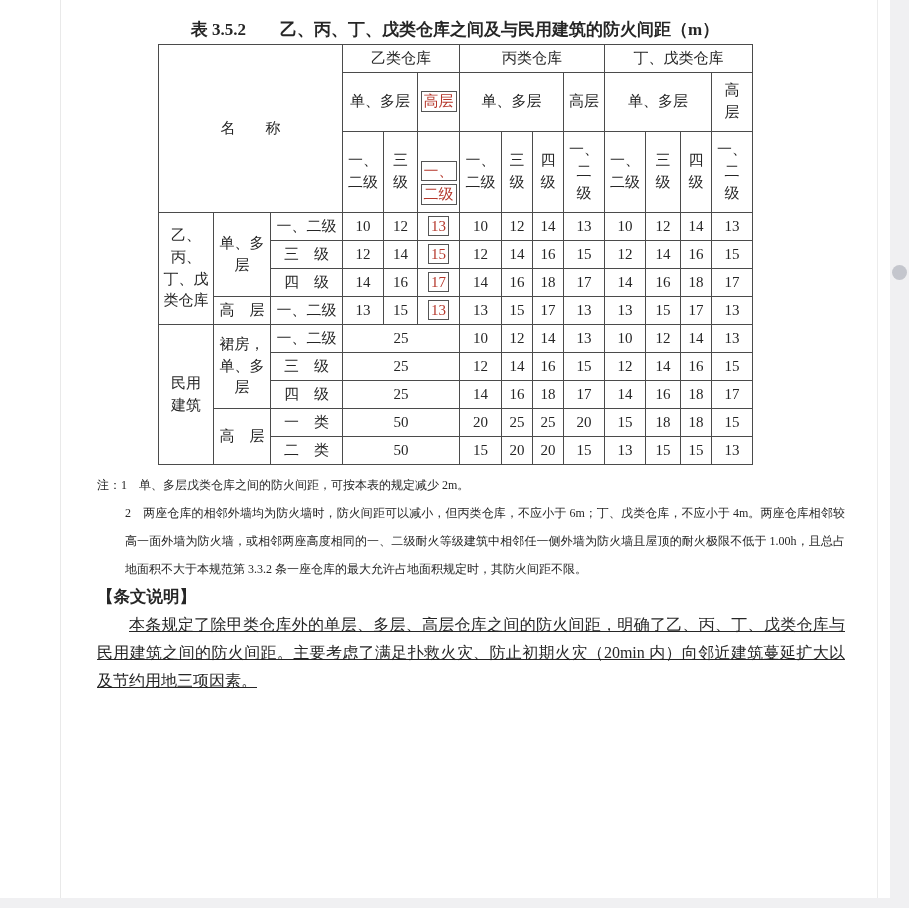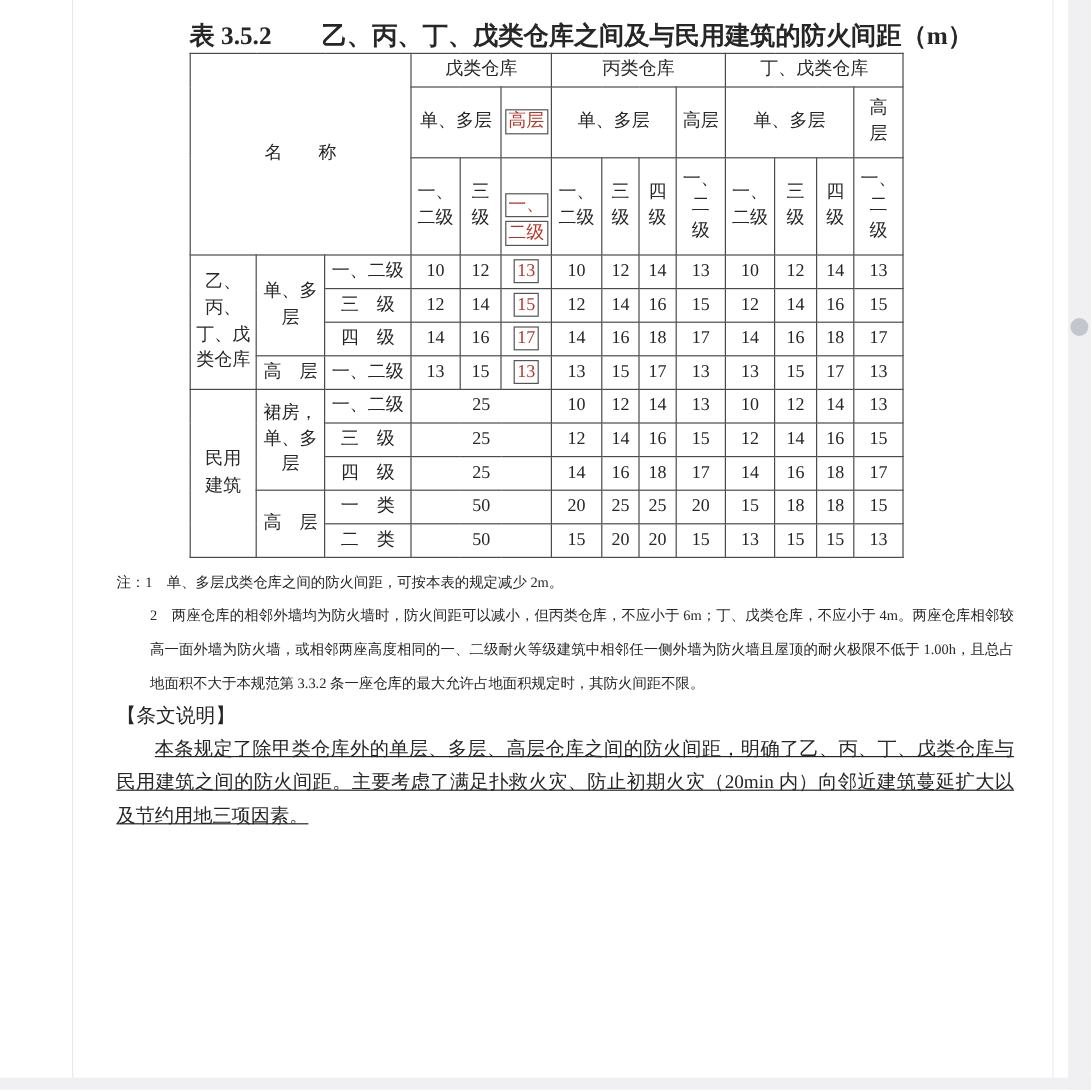--- a/index.html
+++ b/index.html
@@ -9,22 +9,22 @@
     font-family:"Liberation Serif","DejaVu Serif",serif;
   }
   .page-edge-left{position:absolute;left:60px;top:0;bottom:0;width:1px;background:#e9e9e9;}
   .page-edge-right{position:absolute;left:877px;top:0;bottom:0;width:1px;background:#ececec;}
   .right-strip{position:absolute;left:890px;top:0;width:19px;height:908px;background:#f0f0f2;}
   .bottom-strip{position:absolute;left:0;top:898px;width:909px;height:10px;background:#f0f0f2;}
   .scroll-dot{position:absolute;left:892px;top:265px;width:15px;height:15px;border-radius:50%;background:#c4c6cd;}
 
   .content{position:absolute;left:97px;top:0;width:748px;}
 
-  .tbl-title{margin:20px 0 0 61px;width:594px;text-align:left;
-    font-weight:bold;font-size:21px;line-height:20px;white-space:nowrap;}
+  .tbl-title{margin:20px 0 0 61px;width:594px;text-align:center;
+    font-weight:bold;font-size:17px;line-height:20px;white-space:nowrap;}
 
   table.fire{border-collapse:collapse;table-layout:fixed;width:594px;
     margin:4px 0 0 61px;font-size:15px;}
   table.fire td{border:1px solid #4b4b4b;text-align:center;vertical-align:middle;
     padding:0 1px;white-space:pre-line;line-height:1.45;}
   tr.h1 td{height:27px;}
   tr.h2 td{height:58px;}
   tr.h3 td{height:80px;}
   tr.dr td{height:27px;}
 
@@ -32,21 +32,21 @@
     padding:0 2px;line-height:1.25;white-space:pre-line;}
   .rstack{display:inline-flex;flex-direction:column;align-items:center;gap:3px;}
 
   .notes{margin-top:6px;font-size:12px;line-height:28px;text-align:justify;}
   .note{margin:0 0 0 28px;}
   .note-first{margin-left:0;}
   .box-red{color:#b5372b;border:1px solid #4b4b4b;padding:0 2px;}
   .red-ul{color:#b5372b;text-decoration:underline;text-decoration-color:#b5372b;
     text-decoration-thickness:2px;text-underline-offset:4px;}
 
-  .expl-head{font-weight:normal;font-size:16.5px;line-height:28px;margin:0;}
+  .expl-head{font-weight:bold;font-size:16.5px;line-height:28px;margin:0;}
   .para{margin:0;text-indent:2em;font-size:16px;line-height:28px;text-align:justify;text-decoration:underline;}
 </style>
 </head>
 <body>
 
 <div class="page-edge-left"></div>
 <div class="page-edge-right"></div>
 <div class="right-strip"></div>
 <div class="bottom-strip"></div>
 <div class="scroll-dot"></div>
@@ -68,21 +68,21 @@
         <col style="width:31px">
         <col style="width:41px">
       <col style="width:41px">
         <col style="width:35px">
         <col style="width:31px">
         <col style="width:41px">
     </colgroup>
     <tbody>
         <tr class="h1">
       <td colspan="3" rowspan="3">名　　称</td>
-      <td colspan="3">戊类仓库</td>
+      <td colspan="3">乙类仓库</td>
       <td colspan="4">丙类仓库</td>
       <td colspan="4">丁、戊类仓库</td>
     </tr>
     <tr class="h2">
       <td colspan="2">单、多层</td>
       <td><span class="rbox">高层</span></td>
       <td colspan="3">单、多层</td>
       <td>高层</td>
       <td colspan="3">单、多层</td>
       <td>高

